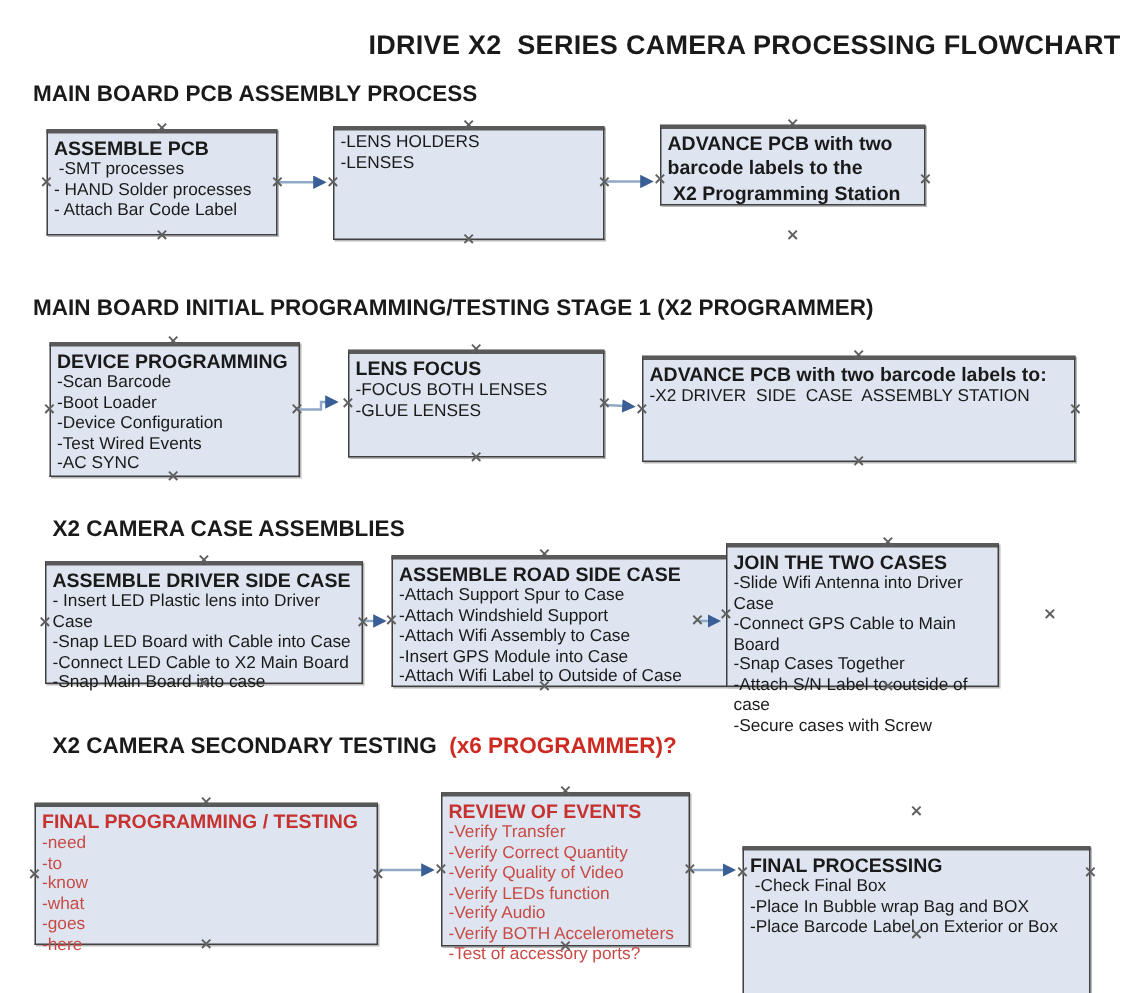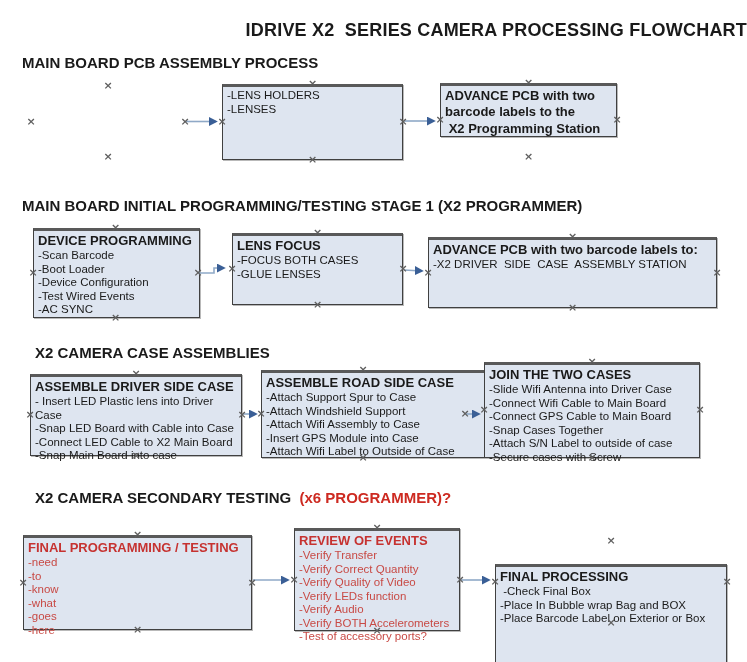--- a/index.html
+++ b/index.html
@@ -30,40 +30,46 @@
 
 <div class="page">
 
   <div class="title">IDRIVE X2  SERIES CAMERA PROCESSING FLOWCHART</div>
 
   <div class="heading h1">MAIN BOARD PCB ASSEMBLY PROCESS</div>
   <div class="heading h2">MAIN BOARD INITIAL PROGRAMMING/TESTING STAGE 1 (X2 PROGRAMMER)</div>
   <div class="heading h3">X2 CAMERA CASE ASSEMBLIES</div>
   <div class="heading h4"><span>X2 CAMERA SECONDARY TESTING</span><span class="redpart">  (x6 PROGRAMMER)?</span></div>
 
+  <div class="fbox" style="left:31px;top:86px;width:154px;height:71px">
+    <div class="btitle">ASSEMBLE PCB</div>
+    <div class="item"> -SMT processes</div>
+    <div class="item">- HAND Solder processes</div>
+    <div class="item">- Attach Bar Code Label</div>
+  </div>
   <div class="fbox" style="left:222px;top:84px;width:181px;height:76px">
     <div class="item">-LENS HOLDERS</div>
     <div class="item">-LENSES</div>
   </div>
   <div class="fbox boldbox" style="left:440px;top:83px;width:177px;height:54px">
     <div class="btitle">ADVANCE PCB with two barcode labels to the</div>
     <div class="item"> X2 Programming Station</div>
   </div>
 
   <div class="fbox" style="left:33px;top:228px;width:167px;height:90px">
     <div class="btitle">DEVICE PROGRAMMING</div>
     <div class="item">-Scan Barcode</div>
     <div class="item">-Boot Loader</div>
     <div class="item">-Device Configuration</div>
     <div class="item">-Test Wired Events</div>
     <div class="item">-AC SYNC</div>
   </div>
   <div class="fbox" style="left:232px;top:233px;width:171px;height:72px">
     <div class="btitle">LENS FOCUS</div>
-    <div class="item">-FOCUS BOTH CASES</div>
+    <div class="item">-FOCUS BOTH LENSES</div>
     <div class="item">-GLUE LENSES</div>
   </div>
   <div class="fbox" style="left:428px;top:237px;width:289px;height:71px">
     <div class="btitle">ADVANCE PCB with two barcode labels to:</div>
     <div class="item">-X2 DRIVER  SIDE  CASE  ASSEMBLY STATION</div>
   </div>
 
   <div class="fbox" style="left:30px;top:374px;width:212px;height:82px">
     <div class="btitle">ASSEMBLE DRIVER SIDE CASE</div>
     <div class="item">- Insert LED Plastic lens into Driver Case</div>
@@ -72,24 +78,23 @@
     <div class="item">-Snap Main Board into case</div>
   </div>
   <div class="fbox" style="left:261px;top:370px;width:244px;height:88px">
     <div class="btitle">ASSEMBLE ROAD SIDE CASE</div>
     <div class="item">-Attach Support Spur to Case</div>
     <div class="item">-Attach Windshield Support</div>
     <div class="item">-Attach Wifi Assembly to Case</div>
     <div class="item">-Insert GPS Module into Case</div>
     <div class="item">-Attach Wifi Label to Outside of Case</div>
   </div>
-  <div class="fbox" style="left:484px;top:362px;width:216px;height:96px">
+  <div class="fbox" style="left:484px;top:362px;width:182px;height:96px">
     <div class="btitle">JOIN THE TWO CASES</div>
     <div class="item">-Slide Wifi Antenna into Driver Case</div>
-    <div class="item">-Connect Wifi Cable to Main Board</div>
     <div class="item">-Connect GPS Cable to Main Board</div>
     <div class="item">-Snap Cases Together</div>
     <div class="item">-Attach S/N Label to outside of case</div>
     <div class="item">-Secure cases with Screw</div>
   </div>
 
   <div class="fbox redbox" style="left:23px;top:535px;width:229px;height:95px">
     <div class="btitle">FINAL PROGRAMMING / TESTING</div>
     <div class="item">-need</div>
     <div class="item">-to</div>

